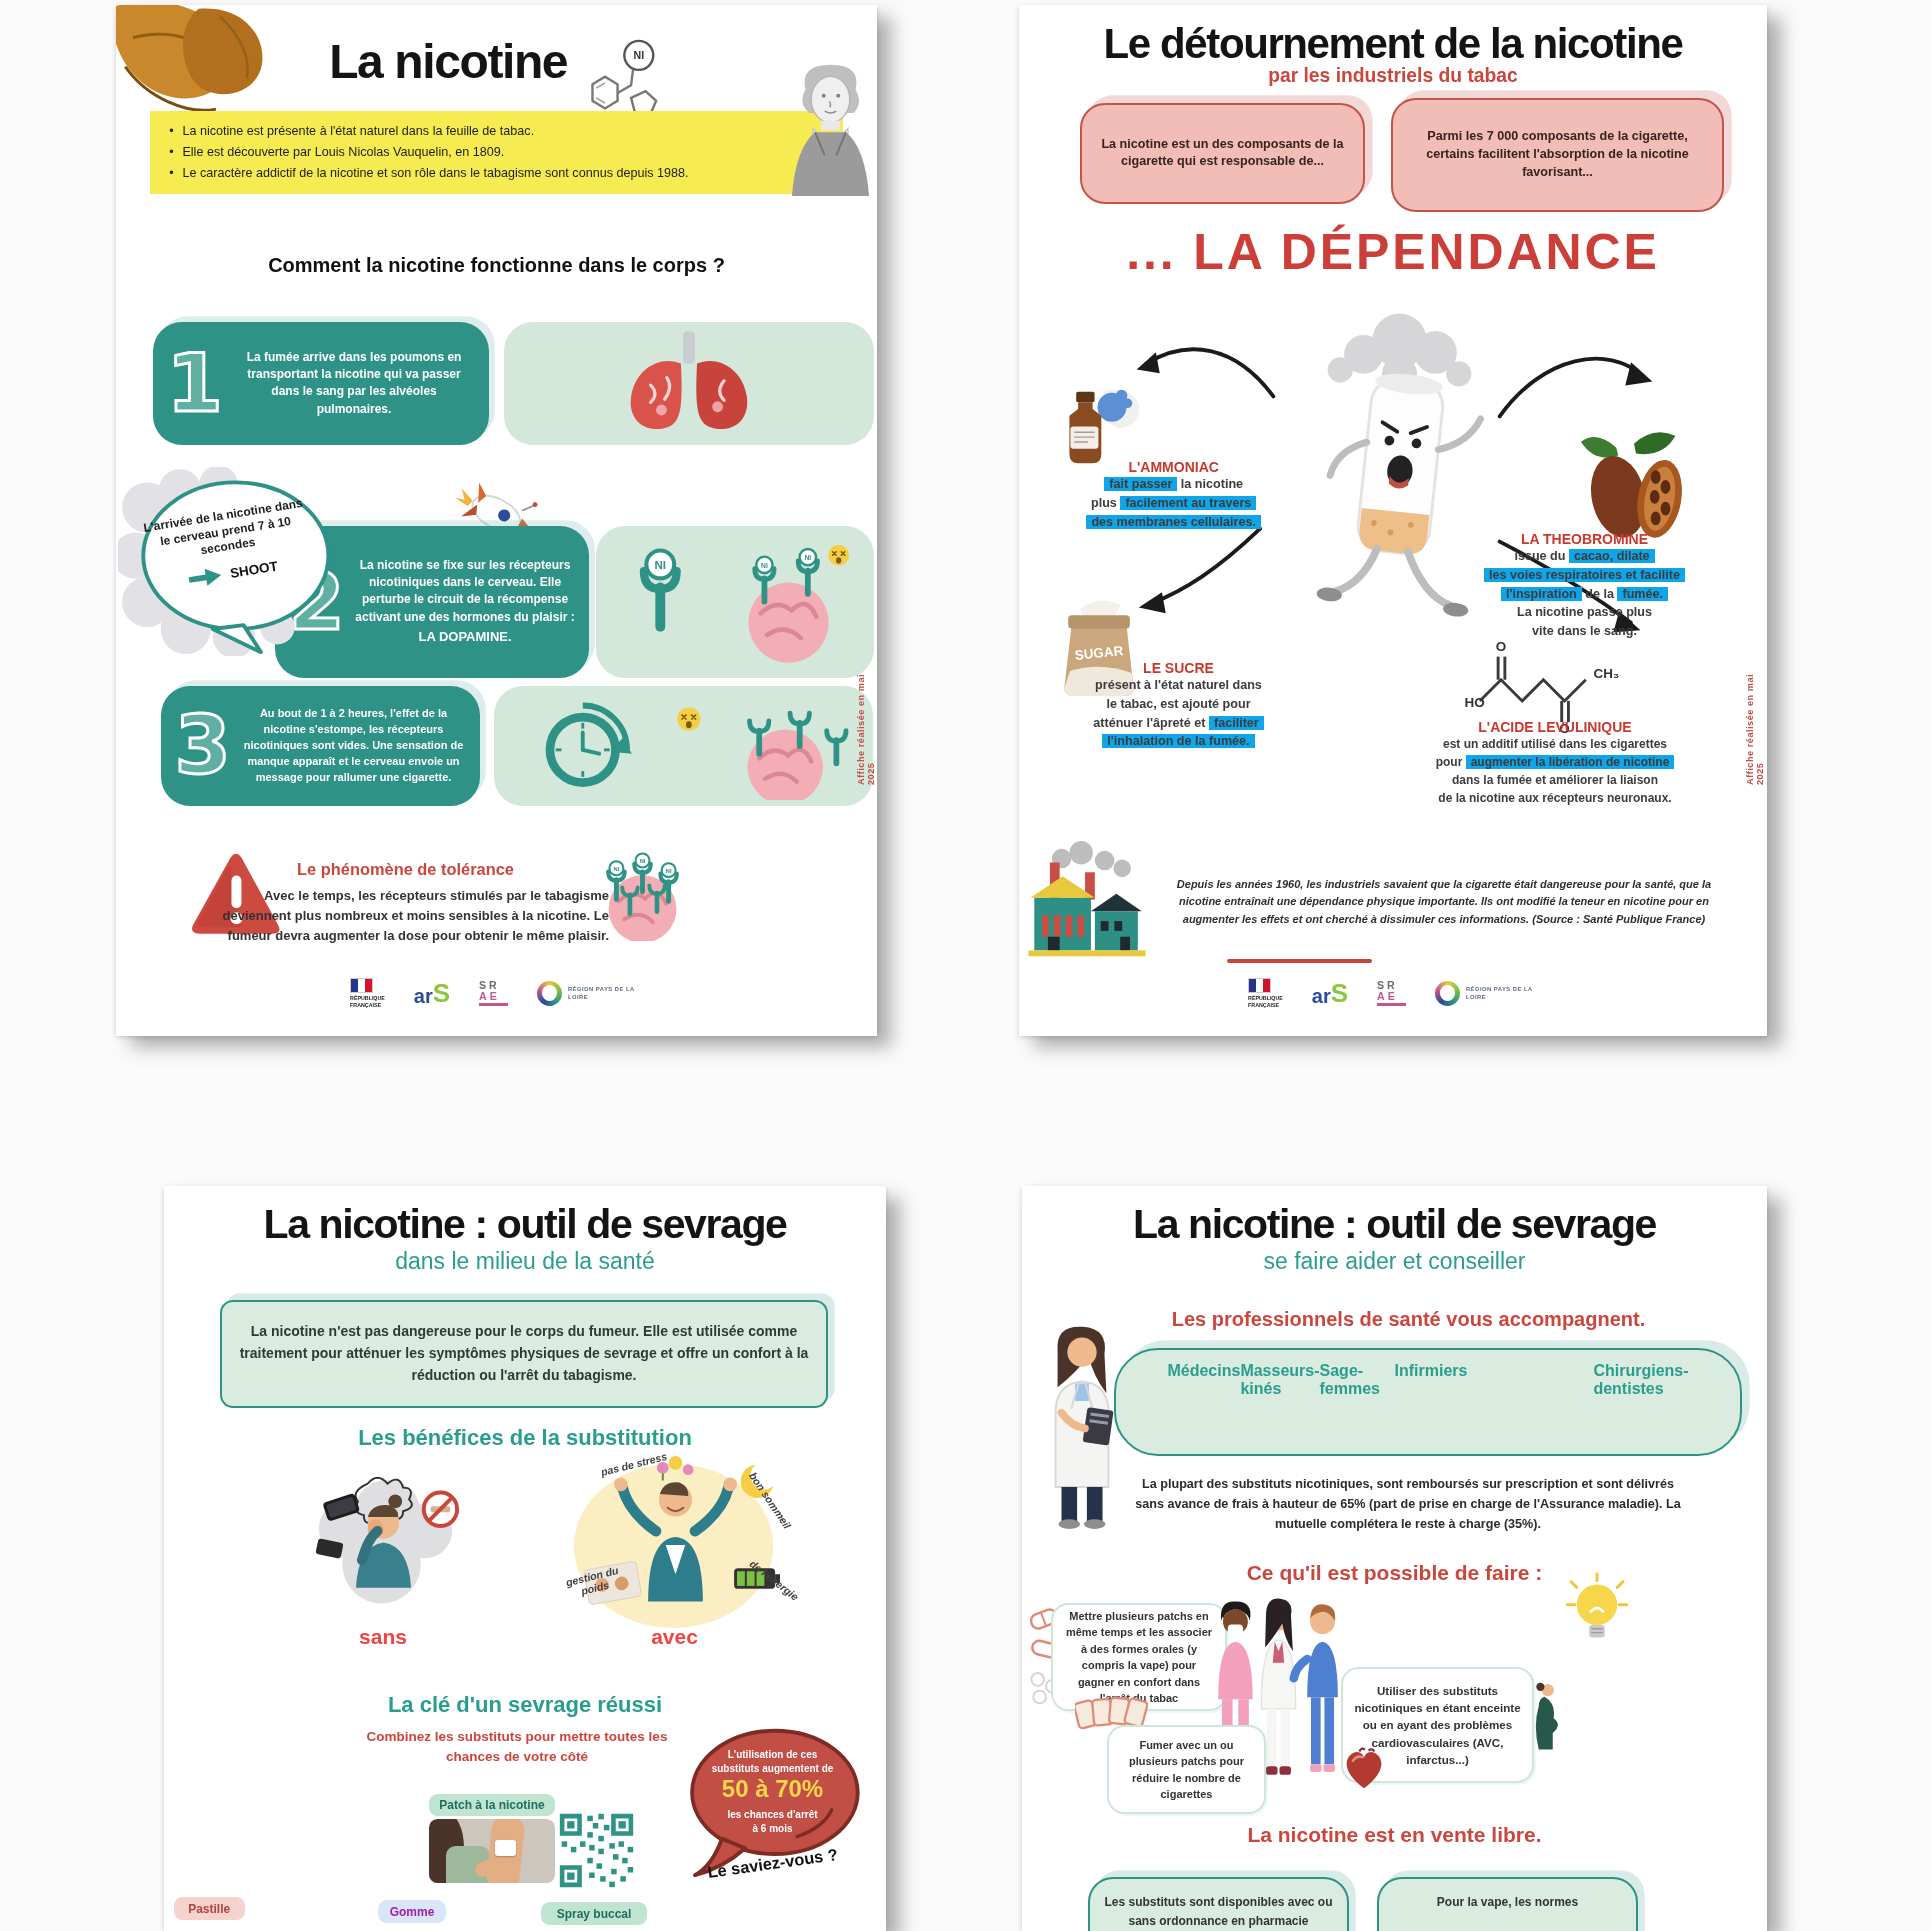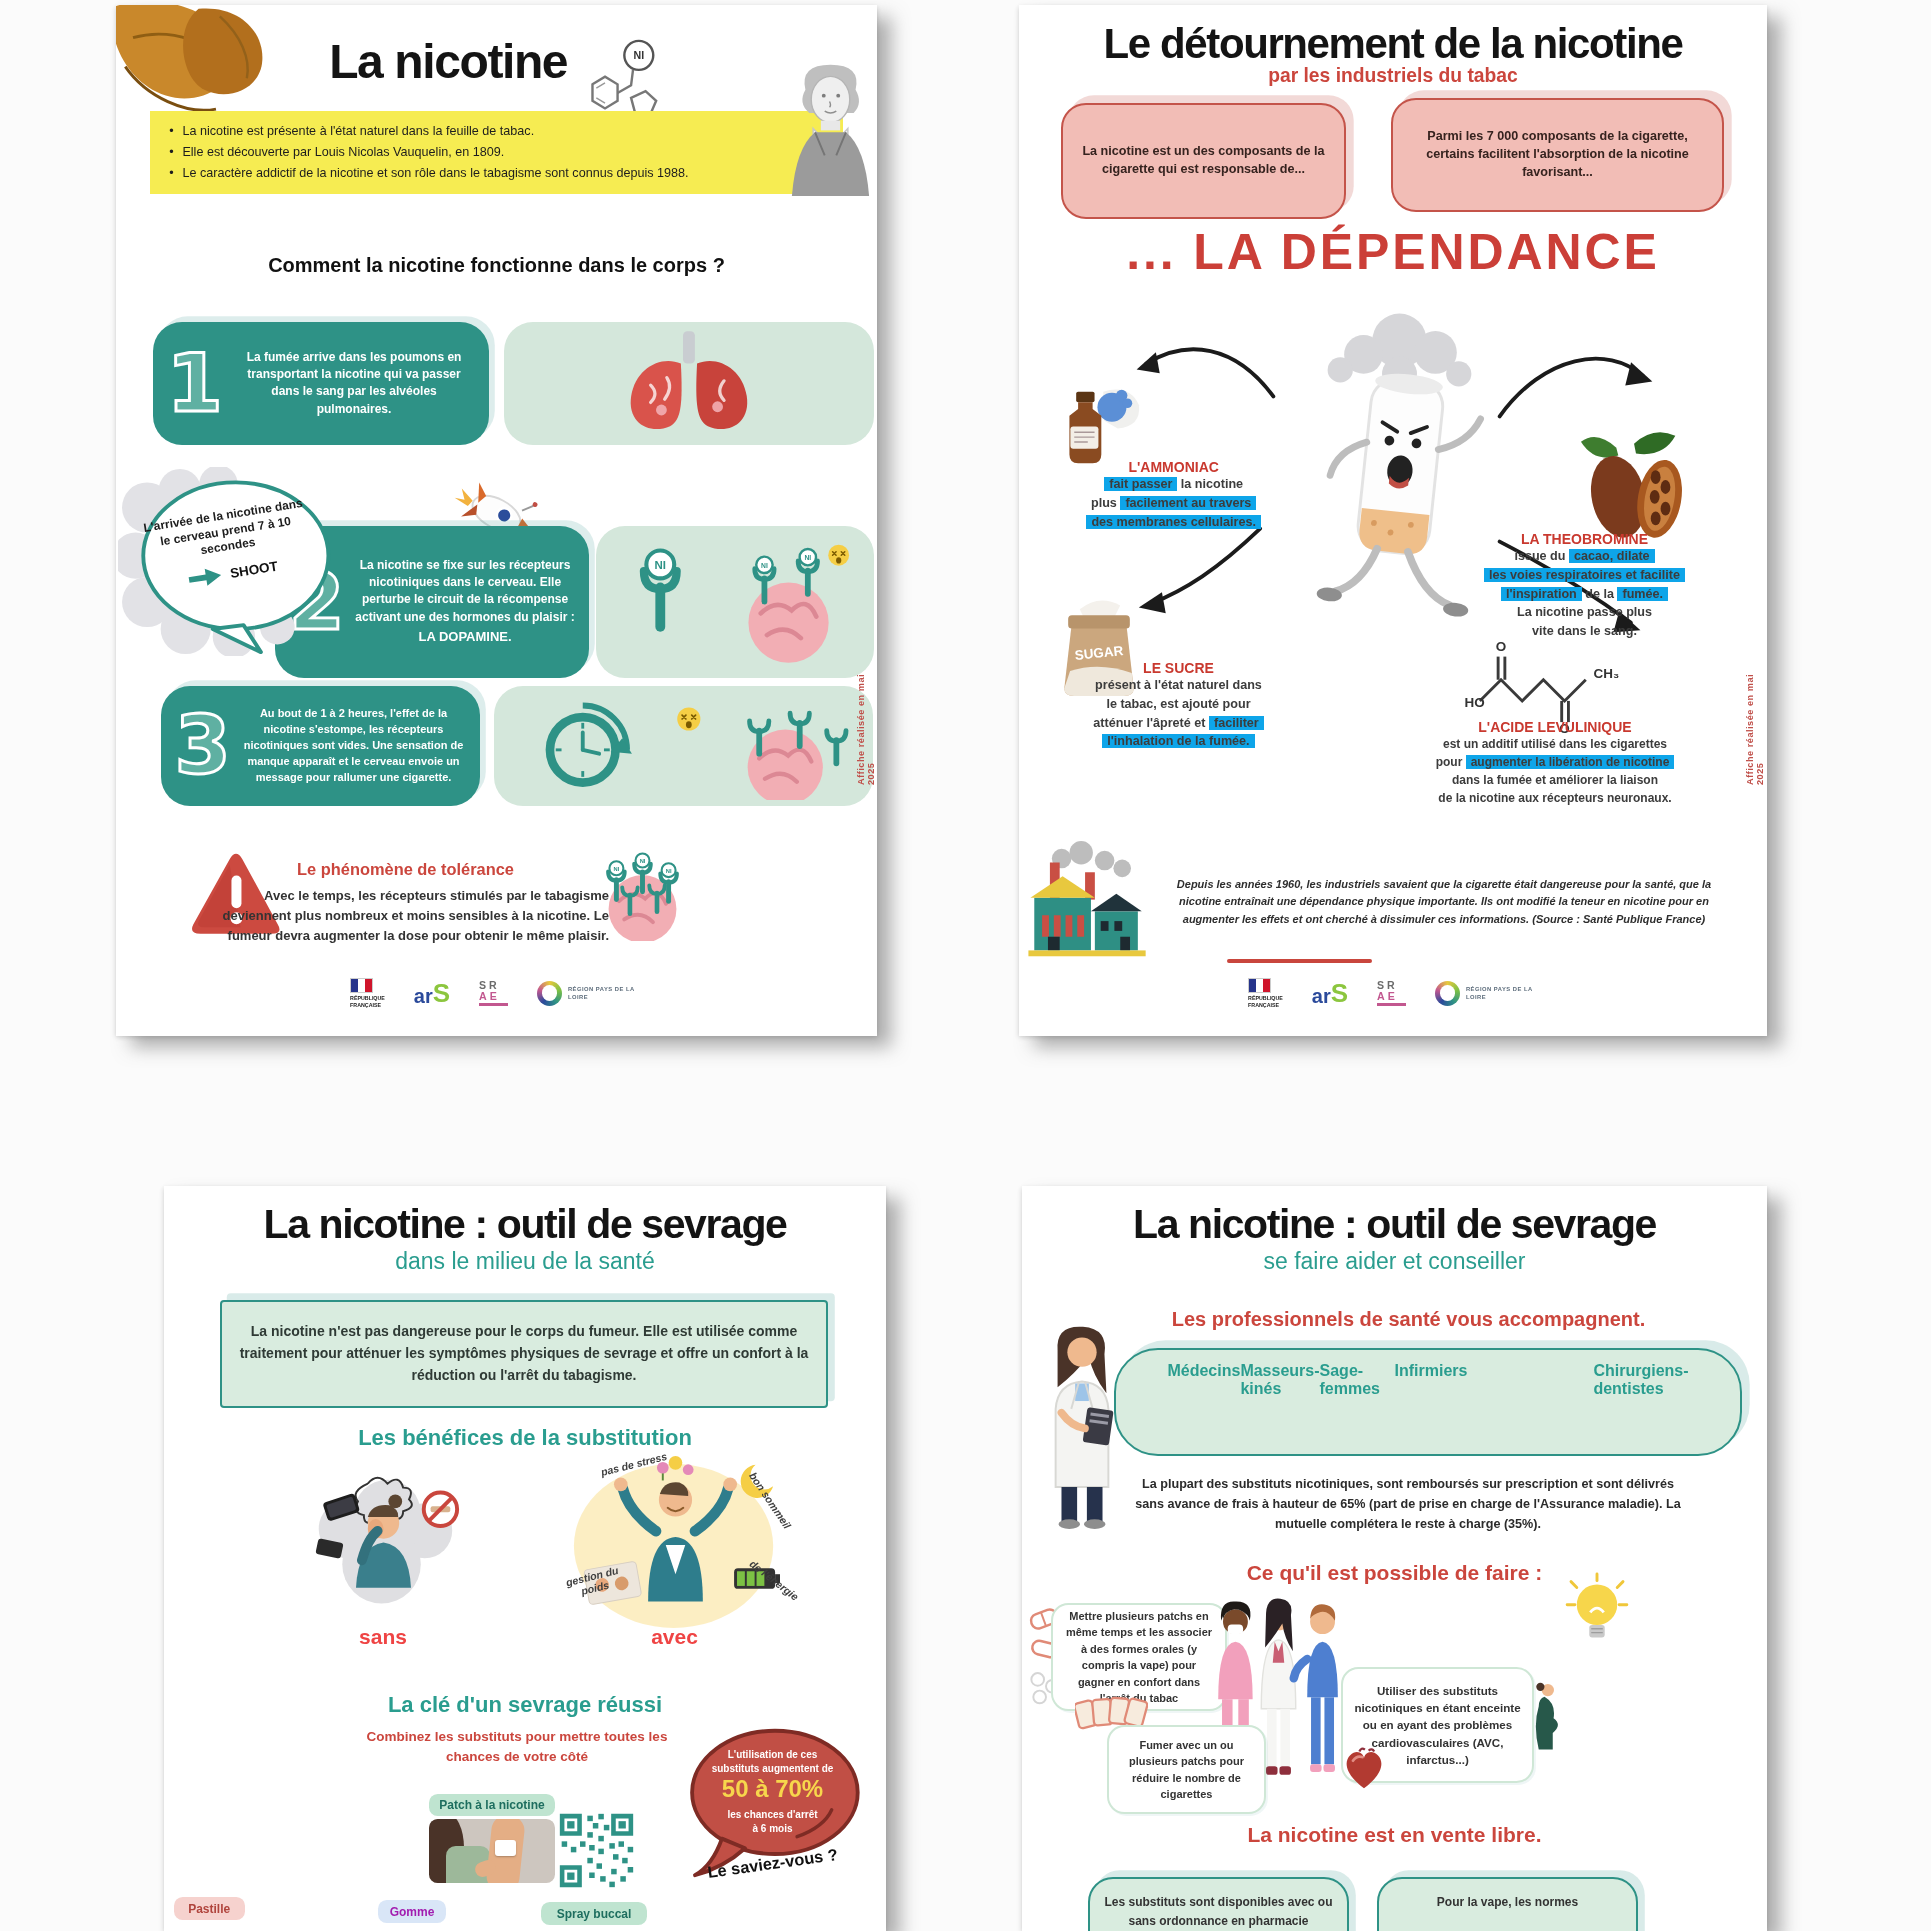--- a/index.html
+++ b/index.html
@@ -48,21 +48,21 @@
   .region-txt{font-size:5.8px;color:#5b6b7a;font-weight:700;width:75px;line-height:1.4;letter-spacing:0.5px}
   
   .pinkbox{background:#F2BDB6;border:2.4px solid #C4544A;border-radius:25px;box-sizing:border-box;display:flex;align-items:center;justify-content:center;padding:7.7px 13.5px;font-size:12.6px;font-weight:600;color:#36231f;text-align:center;line-height:1.4;box-shadow:7.7px -7.7px 0 rgba(196,84,74,.22)}
   .dep{font-size:50px;font-weight:800;color:#CB3F38;letter-spacing:2.9px;width:100%;text-align:center}
   .sec-red{font-size:14px;font-weight:800;color:#C9392F;text-align:center}
   .sec-body{font-size:12.6px;font-weight:600;color:#3c3c3c;line-height:1.5;text-align:center}
   .rl{display:block}
   .footer-it{font-size:11px;font-style:italic;font-weight:600;color:#2e2e2e;line-height:1.6;text-align:center}
   .redline{height:3.9px;background:#C9463D;border-radius:1.9px}
   
-  .greenbox{background:#D9ECDF;border:2.4px solid #2E9286;border-radius:4px;box-sizing:border-box;display:flex;align-items:center;justify-content:center;text-align:center;box-shadow:6.8px -6.8px 0 rgba(46,146,134,.18)}
+  .greenbox{background:#D9ECDF;border:2.4px solid #2E9286;border-radius:13px;box-sizing:border-box;display:flex;align-items:center;justify-content:center;text-align:center;box-shadow:6.8px -6.8px 0 rgba(46,146,134,.18)}
   .greenbox .inner{font-size:14px;font-weight:700;color:#2f3a35;line-height:1.55;padding:5.8px 17.4px}
   .h-teal{font-size:22px;font-weight:800;color:#2A9D8F;width:100%;text-align:center}
   .lbl-teal{font-size:21px;font-weight:800;color:#ef4444;text-align:center}
   .perk{font-size:10.6px;font-weight:700;font-style:italic;color:#3e3e3e;white-space:nowrap}
   .keytxt{font-size:13.5px;font-weight:700;color:#CB463D;text-align:center;line-height:1.5}
   .pill{border-radius:8.7px;display:flex;align-items:center;justify-content:center;font-weight:800}
   .patch-lbl{background:#BFE4D0;color:#1E6E5F;font-size:12px}
   .patch-photo{border-radius:8.7px;overflow:hidden;background:#cdc6bf;position:relative}
   .pp-hair{position:absolute;left:-7.7px;top:-5.8px;width:43px;height:87px;background:#4a3328;border-radius:40%}
   .pp-shirt{position:absolute;left:17.4px;top:27px;width:44px;height:48px;background:#9db89a;border-radius:9.7px}
@@ -326,21 +326,21 @@
       </div>
     </div>
 
     <div class="vnote abs" style="left:740px;top:664px;height:116px">Affiche réalisée en mai 2025</div>
   </div>
 
   <div class="poster" style="left:1019px;top:4.8px;width:748px;height:1031px">
     <div class="big-title abs" style="left:0;top:15.4px;font-size:42px">Le détournement de la nicotine</div>
     <div class="red-head abs" style="left:0;top:60px;font-size:19.3px">par les industriels du tabac</div>
 
-    <div class="pinkbox abs" style="left:42px;top:98px;width:285px;height:116px">La nicotine est un des composants de la cigarette qui est responsable de...</div>
+    <div class="pinkbox abs" style="left:61px;top:98px;width:285px;height:101px">La nicotine est un des composants de la cigarette qui est responsable de...</div>
     <div class="pinkbox abs" style="left:372px;top:93px;width:333px;height:114px">Parmi les 7 000 composants de la cigarette, certains facilitent l'absorption de la nicotine favorisant...</div>
 
     <div class="dep abs" style="left:0;top:218px">... LA DÉPENDANCE</div>
 
     <svg class="abs" style="left:278px;top:295px" width="205" height="340" viewBox="0 0 210 350">
       <g fill="#D6D6D9">
         <circle cx="105" cy="42" r="28"></circle>
           <circle cx="68" cy="56" r="20"></circle>
           <circle cx="142" cy="54" r="22"></circle>
           <circle cx="105" cy="76" r="18"></circle>

